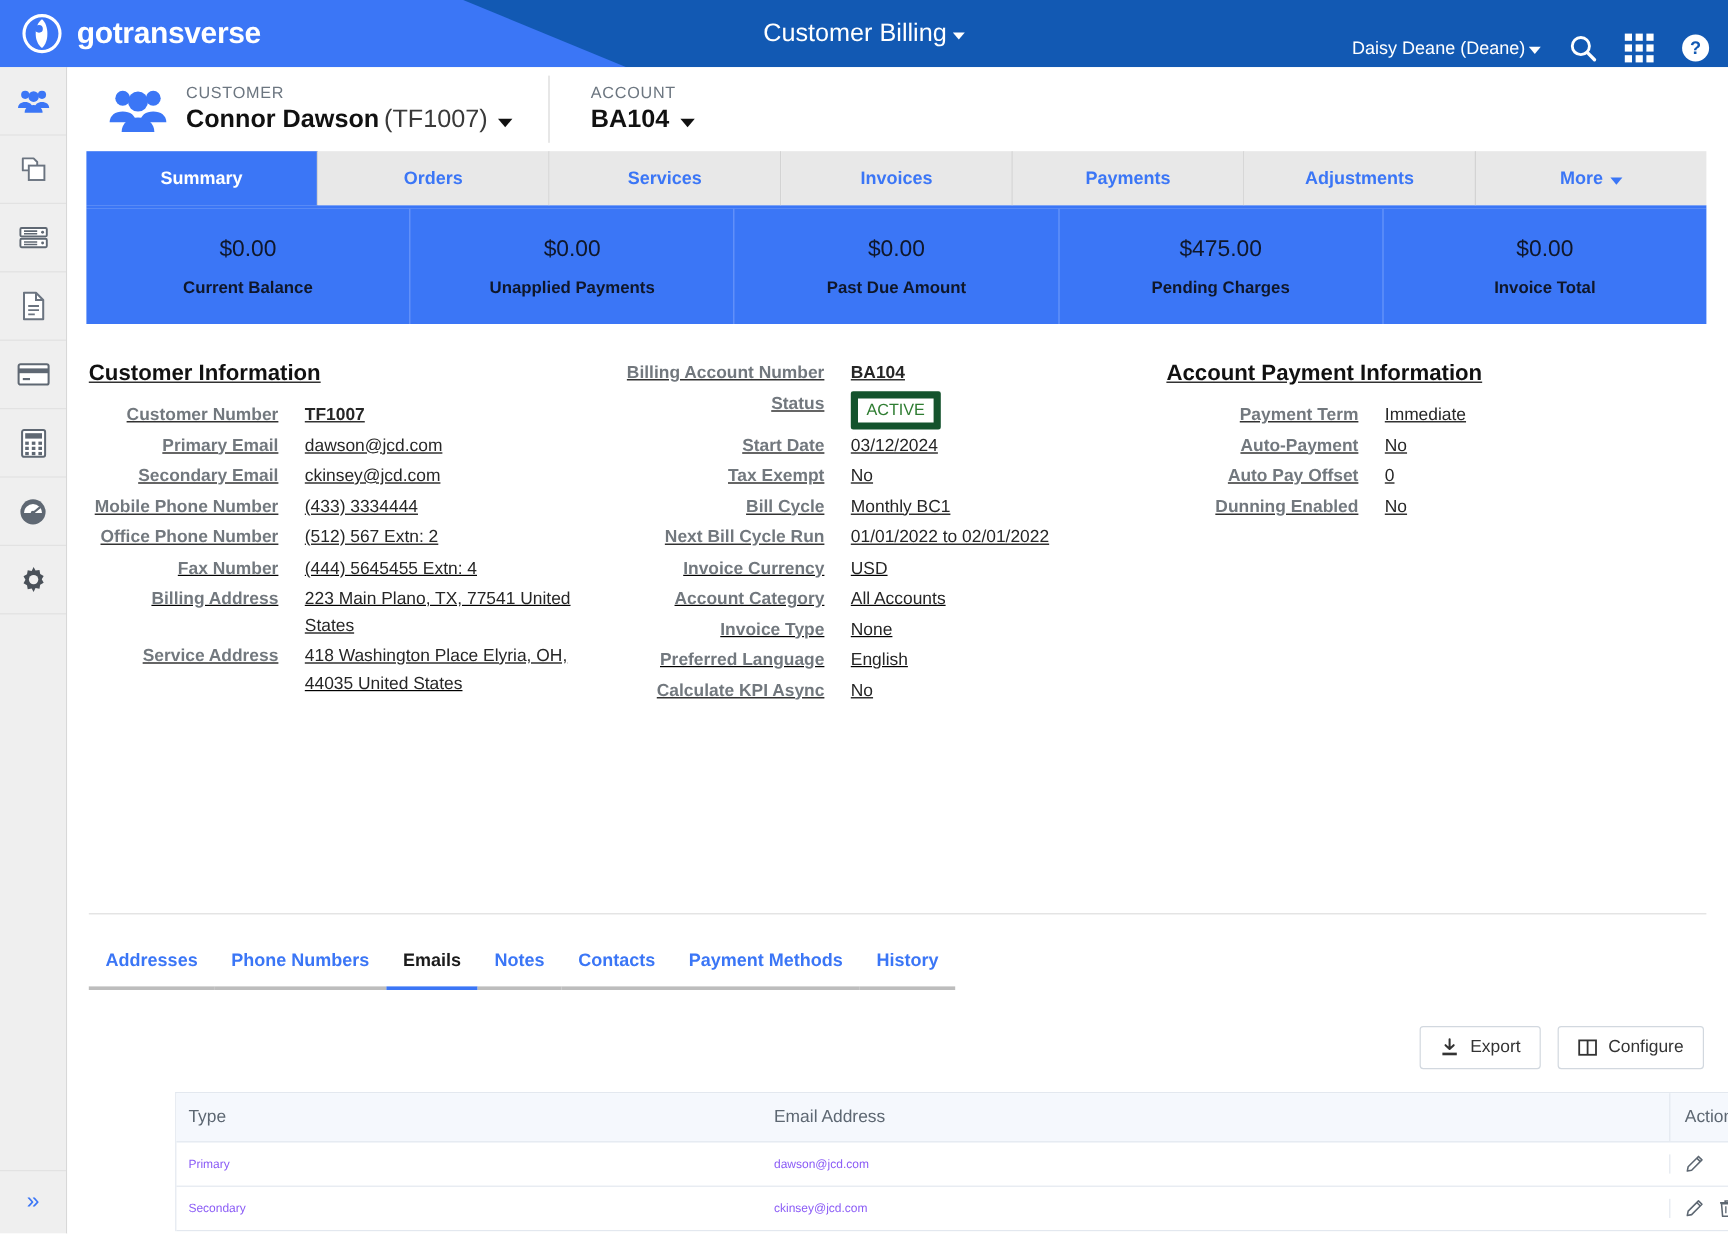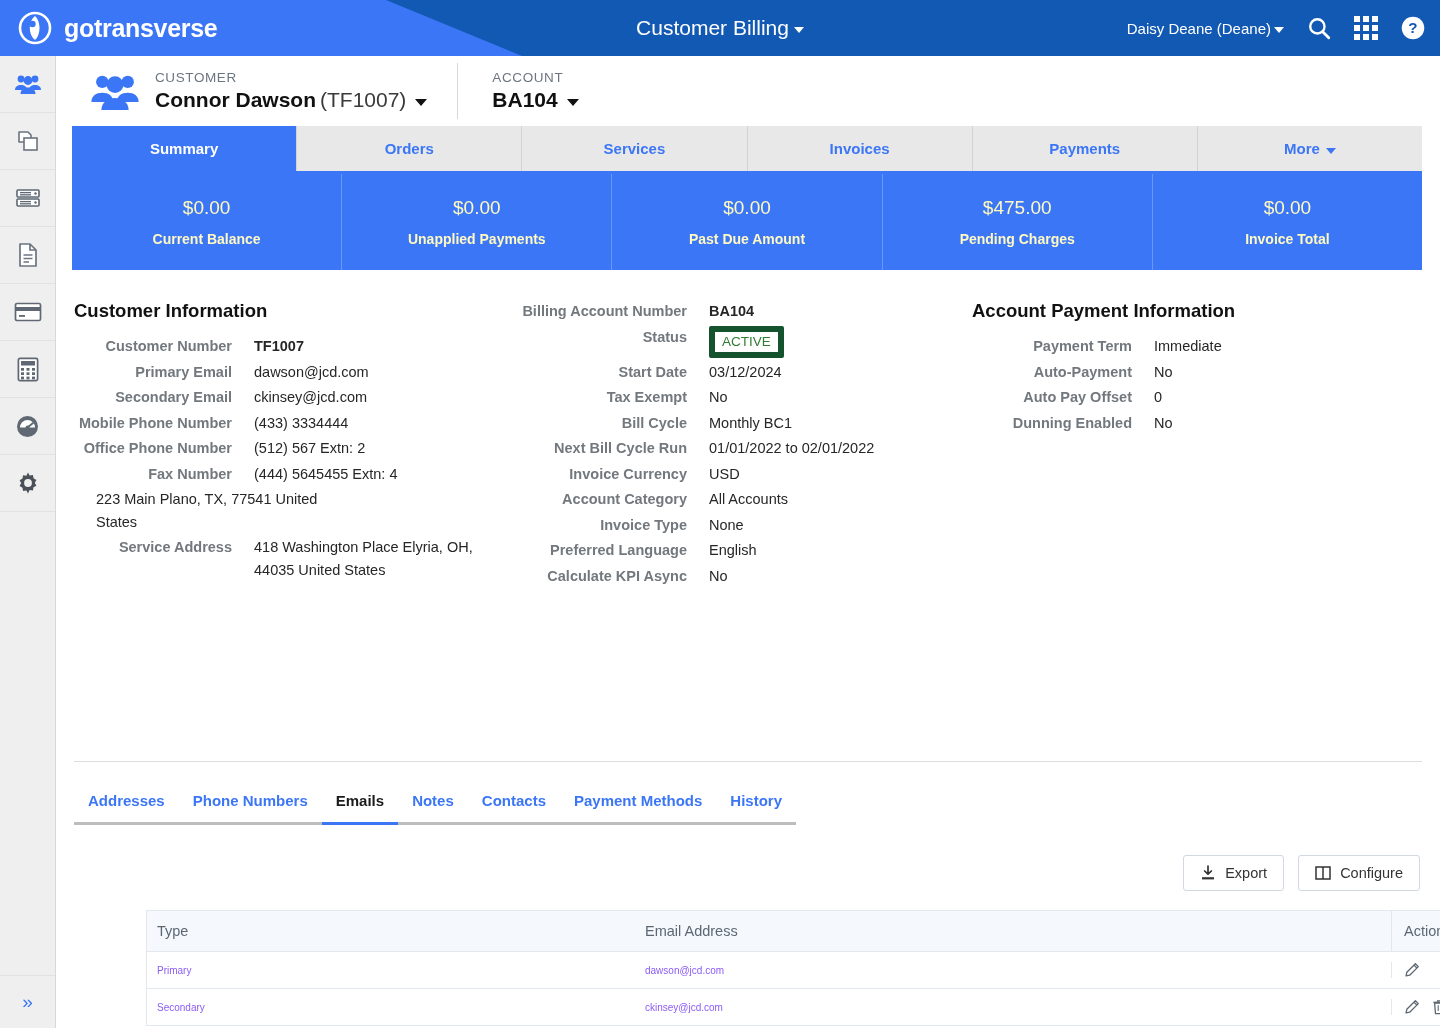--- a/index.html
+++ b/index.html
@@ -34,21 +34,21 @@
     display: flex; align-items: center; justify-content: center;
     color: #fff; font-size: 21px; z-index: 2; pointer-events: none;
   }
   .app-title .tt { pointer-events: auto; cursor: pointer; display: flex; align-items: center; gap: 2px; }
   .caret-dn {
     display: inline-block; width: 0; height: 0;
     border-left: 5px solid transparent; border-right: 5px solid transparent;
     border-top: 6px solid currentColor; margin-left: 3px; margin-top: 4px;
   }
   .top-right {
-    position: absolute; right: 14px; top: 0; height: 56px;
+    position: absolute; right: 14px; top: 12px; height: 56px;
     display: flex; align-items: center; gap: 22px; z-index: 3;
   }
   .user-chip { color: #fff; font-size: 15px; display: flex; align-items: center; cursor: pointer; }
   .ic-white { width: 26px; height: 26px; display: block; cursor: pointer; }
   .grid-icon { display: grid; grid-template-columns: repeat(3, 6px); grid-template-rows: repeat(3, 6px); gap: 3px; cursor:pointer; }
   .grid-icon i { background: #fff; display:block; width:6px; height:6px; }
 
   
   .sidebar {
     position: absolute; left: 0; top: 56px; width: 56px; height: 972px;
@@ -86,28 +86,28 @@
     border-right: 1px solid #d3d3d3; cursor: pointer;
   }
   .mtab:last-child { border-right: none; }
   .mtab.active { background: #3b76f6; color: #fff; }
   .mtab .caret-dn { border-top-color: #3b76f6; margin-left: 6px; }
 
   
   .kpis { display: flex; height: 96px; margin: 0 18px 0 16px; background: #3b76f6; }
   .kpi {
     flex: 1; display: flex; flex-direction: column; align-items: center; justify-content: center;
-    gap: 12px; color: #fef9c3; border-right: 1px solid #6b97f9;
+    gap: 12px; color: #0f172a; border-right: 1px solid #6b97f9;
   }
   .kpi:last-child { border-right: none; }
   .kpi-val { font-size: 19px; }
   .kpi-lbl { font-size: 14px; font-weight: bold; }
 
   
-  .infowrap { display: flex; padding: 30px 20px 0 18px; }
+  .infowrap { display: flex; padding: 30px 20px 0 18px; text-decoration: underline; }
   .infocol { position: relative; }
   .infocol.c1 { width: 448px; }
   .infocol.c2 { width: 450px; }
   .infocol.c3 { width: 430px; }
   .sec-title { font-size: 18.5px; font-weight: bold; color: #111; margin-bottom: 13px; }
   .kv { display: flex; margin-bottom: 3px; }
   .kv .k {
     font-size: 14.5px; font-weight: bold; color: #72787e; text-align: right;
     line-height: 22.5px;
   }
@@ -333,20 +333,23 @@
       <div class="mtab">
           <span>Services</span>
         </div>
       <div class="mtab">
           <span>Invoices</span>
         </div>
       <div class="mtab">
           <span>Payments</span>
         </div>
       <div class="mtab">
+          <span>Adjustments</span>
+        </div>
+      <div class="mtab">
         <span>More</span>
         <i class="caret-dn"></i>
       </div>
     </div>
 
     <div class="kpis">
       <div class="kpi">
         <span class="kpi-val">$0.00</span>
         <span class="kpi-lbl">Current Balance</span>
       </div>
@@ -391,20 +394,21 @@
         </div>
         <div class="kv">
           <div class="k">Office Phone Number</div>
           <div class="v">(512) 567 Extn: 2</div>
         </div>
         <div class="kv">
           <div class="k">Fax Number</div>
           <div class="v">(444) 5645455 Extn: 4</div>
         </div>
         <div class="kv">
+          <div class="k">Billing Address</div>
           <div class="v">223 Main Plano, TX, 77541 United States</div>
         </div>
         <div class="kv">
           <div class="k">Service Address</div>
           <div class="v">418 Washington Place Elyria, OH, 44035 United States</div>
         </div>
       </div>
 
       <div class="infocol c2">
 

